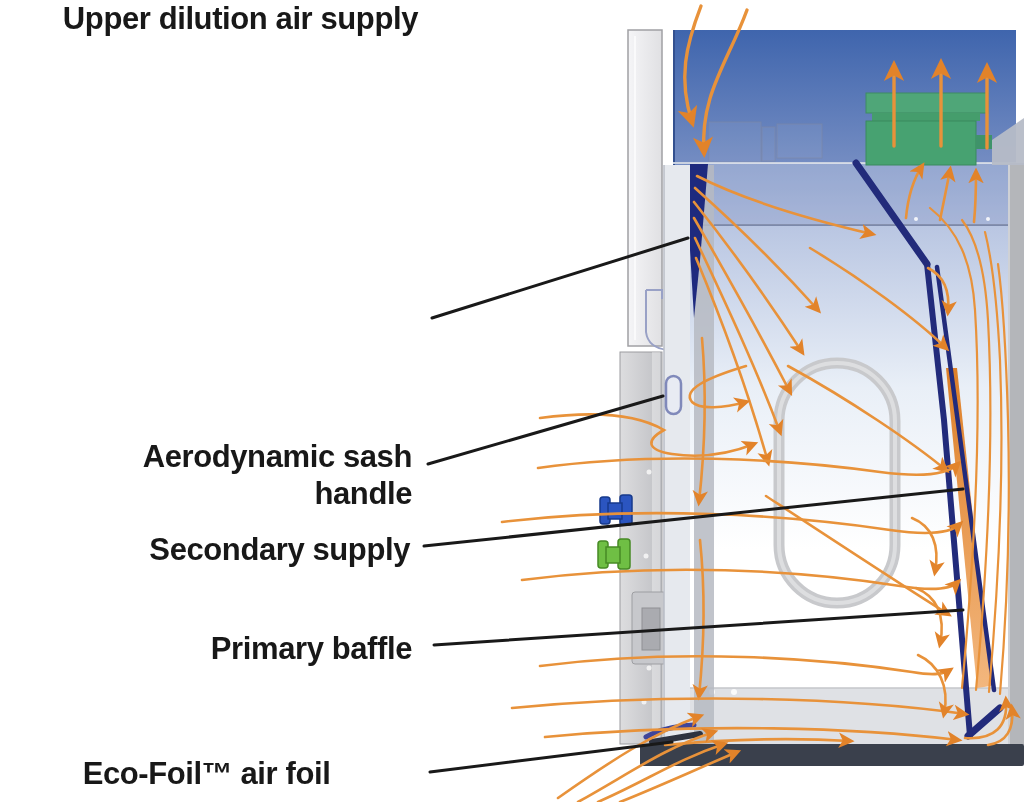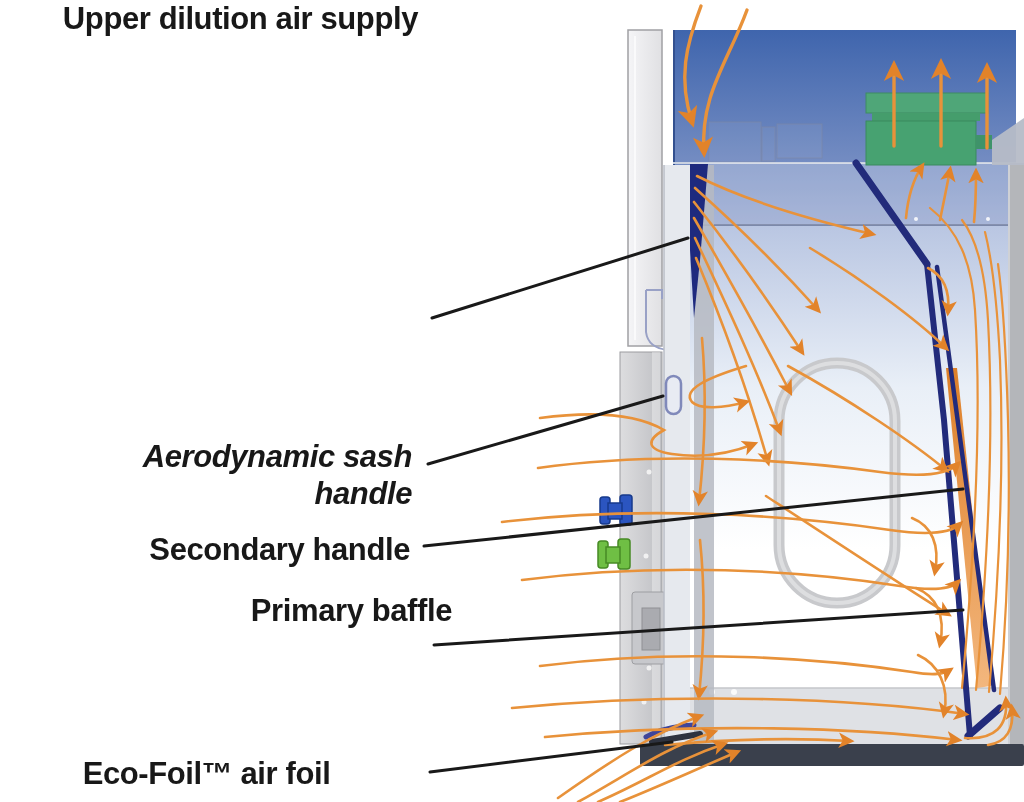--- a/index.html
+++ b/index.html
@@ -221,21 +221,21 @@
     <line x1="432" y1="318" x2="688" y2="238"></line>
     <line x1="428" y1="464" x2="663" y2="396"></line>
     <line x1="424" y1="546" x2="963" y2="489"></line>
     <line x1="434" y1="645" x2="963" y2="610"></line>
     <line x1="430" y1="772" x2="672" y2="742"></line>
   </g>
 </svg>
 
 <div class="lbl" style="left:0;top:300;width:418px;">Upper dilution air supply</div>
 
-<div class="lbl" style="left:80px;top:438px;width:332px;font-style:italic;">Aerodynamic sash handle</div>
-
-<div class="lbl" style="left:0;top:531px;width:410px;">Secondary handle</div>
-
-<div class="lbl" style="left:0;top:592px;width:412px;margin-left:40px;">Primary baffle</div>
+<div class="lbl" style="left:80px;top:438px;width:332px;">Aerodynamic sash handle</div>
+
+<div class="lbl" style="left:0;top:531px;width:410px;">Secondary supply</div>
+
+<div class="lbl" style="left:0;top:630px;width:412px;">Primary baffle</div>
 
 <div class="lbl" style="left:0;top:755px;width:413px;text-align:center;">Eco-Foil™ air foil</div>
 
 </div>
 
 </body></html>

